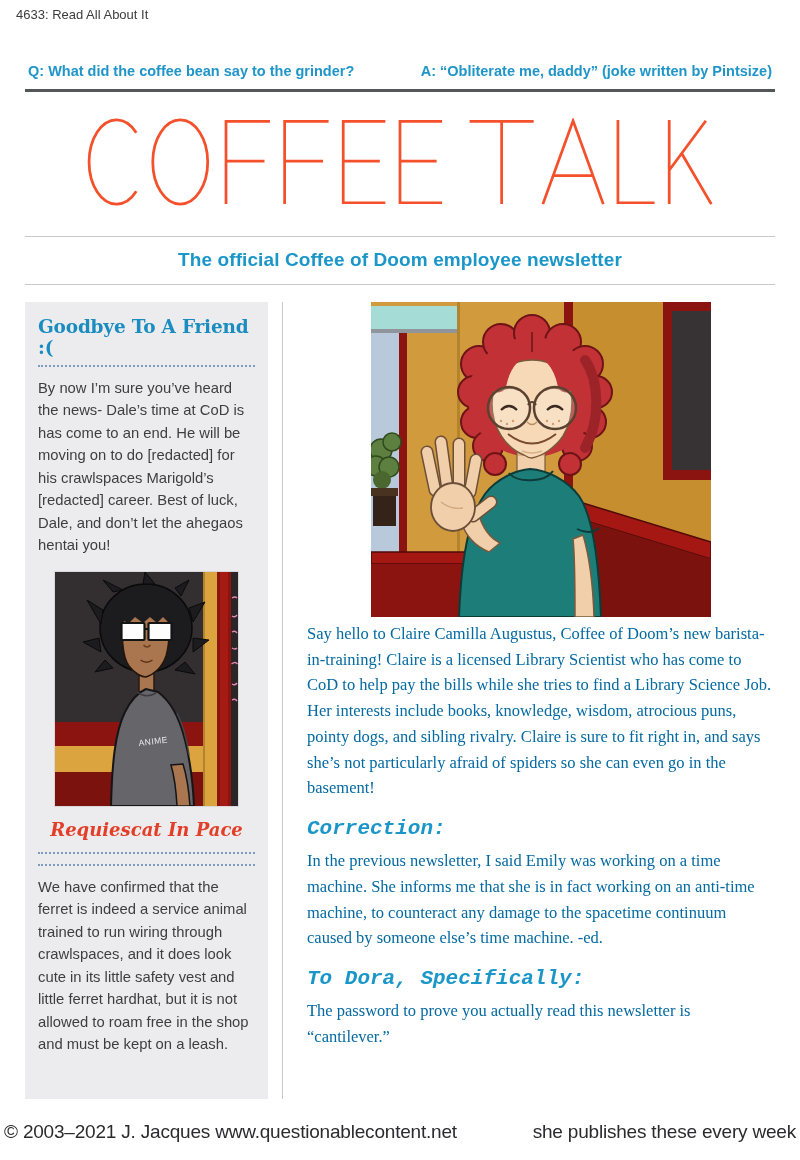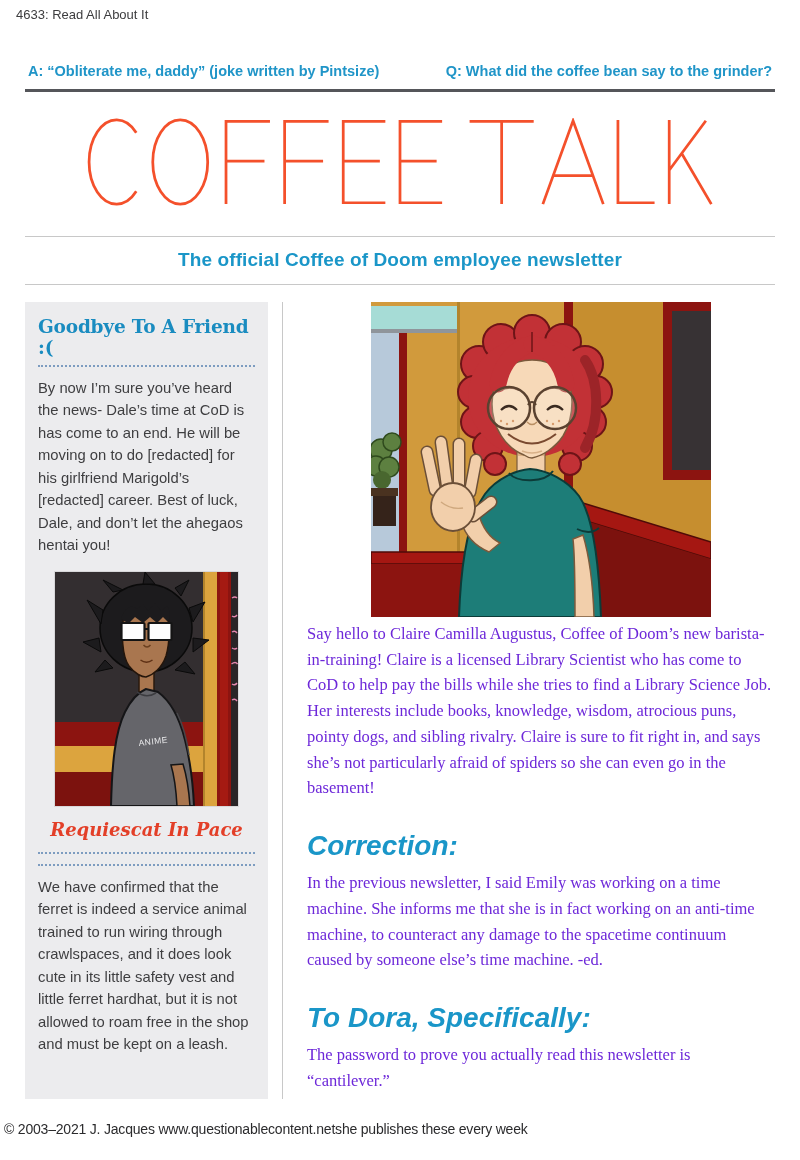--- a/index.html
+++ b/index.html
@@ -54,43 +54,43 @@
 
   .main { flex:1; padding-left:24px; }
   .main-photo-wrap { text-align:center; }
   .headline {
     font-family:"DejaVu Serif", serif; font-weight:bold;
     color:#1a8cc0; font-size:29px; letter-spacing:-0.3px;
     margin:17px 0 11px 0;
   }
   .body-serif {
     font-family:"Liberation Serif", serif; font-size:16.5px;
-    line-height:1.56; color:#6d28d9; margin:0 0 10px 0;
+    line-height:1.56; color:#0369a1; margin:0 0 10px 0;
   }
   .sub-heading {
-    font-family:Liberation Sans, sans-serif; font-style:italic; font-weight:bold;
-    color:#1a96c8; font-size:28px; margin:29px 0 8px 0;
+    font-family:Liberation Mono, monospace; font-style:italic; font-weight:bold;
+    color:#1a96c8; font-size:21px; margin:16px 0 8px 0;
   }
 
   .footer {
     position:absolute; top:1121px; left:4px; width:792px;
-    display:flex; 
-    font-size:14px; color:#2b2b2d; letter-spacing:-0.2px;
+    display:flex; justify-content:space-between;
+    font-size:19px; color:#2b2b2d; letter-spacing:-0.2px;
   }
 </style>
 </head>
 <body>
 
 <div class="page-title">4633: Read All About It</div>
 
 <div class="comic">
 
   <div class="qa-row">
+    <span>Q: What did the coffee bean say to the grinder?</span>
     <span>A: “Obliterate me, daddy” (joke written by Pintsize)</span>
-    <span>Q: What did the coffee bean say to the grinder?</span>
   </div>
 
   <div class="top-rule"></div>
 
   <div class="masthead-wrap">
 
     <svg width="630" height="88" viewBox="0 0 688 96" role="img" aria-label="COFFEE TALK">
       <g stroke="#f4502b" stroke-width="3" fill="none" stroke-linecap="butt">
         <path d="M56 16 A30 46 0 1 0 56 80"></path>
         <ellipse cx="104" cy="48" rx="30" ry="46"></ellipse>
@@ -108,21 +108,21 @@
 
   <div class="thin-rule"></div>
   <div class="subtitle">The official Coffee of Doom employee newsletter</div>
   <div class="thin-rule"></div>
 
   <div class="columns">
 
     <div class="sidebar">
       <div class="side-heading">Goodbye To A Friend :(</div>
       <div class="dotted"></div>
-      <div class="side-body">By now I’m sure you’ve heard the news- Dale’s time at CoD is has come to an end. He will be moving on to do [redacted] for his girlfriend Marigold’s [redacted] career. Best of luck, Dale, and don’t let the ahegaos hentai you!</div>
+      <div class="side-body">By now I’m sure you’ve heard the news- Dale’s time at CoD is has come to an end. He will be moving on to do [redacted] for his crawlspaces Marigold’s [redacted] career. Best of luck, Dale, and don’t let the ahegaos hentai you!</div>
 
       <div class="portrait-wrap">
         <svg width="183" height="234" viewBox="0 0 183 234" role="img" aria-label="dale-in-front-of-chalkboard">
 
           <rect width="183" height="234" fill="#332e30"></rect>
           <rect x="0" y="150" width="148" height="24" fill="#8c1410"></rect>
           <rect x="0" y="174" width="148" height="26" fill="#dca43e"></rect>
           <rect x="0" y="200" width="148" height="34" fill="#7c120e"></rect>
           <rect x="148" y="0" width="14" height="234" fill="#dca43e"></rect>
           <rect x="148" y="0" width="2" height="234" fill="#b3842c"></rect>

